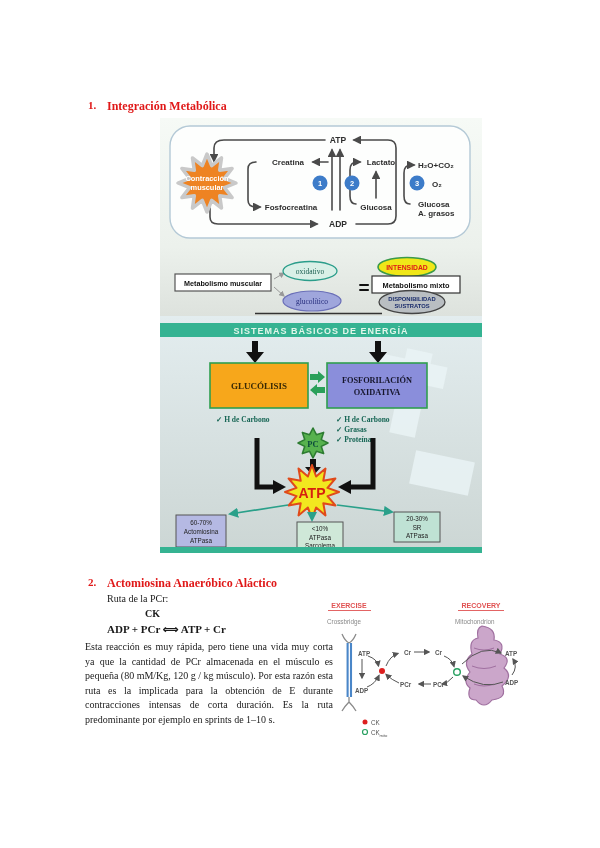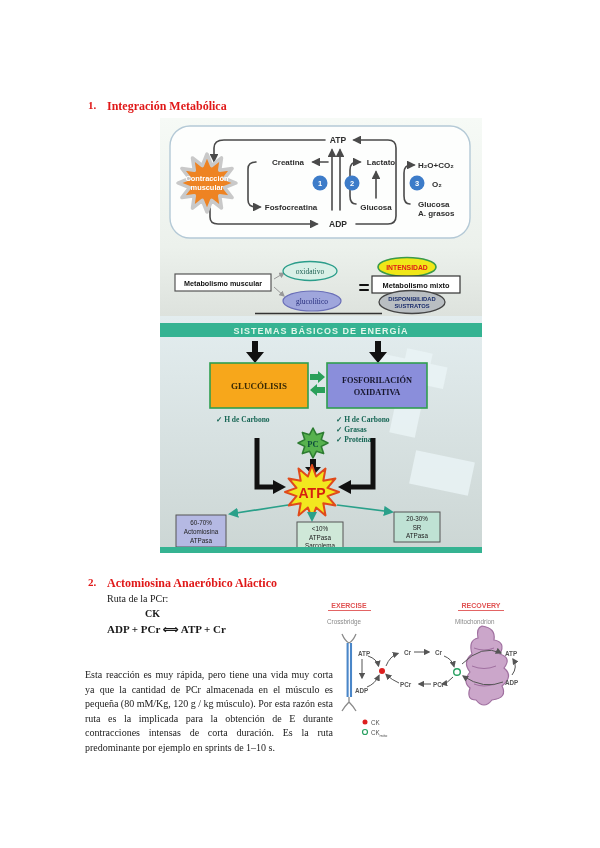--- a/index.html
+++ b/index.html
@@ -190,21 +190,21 @@
 
     <rect x="0" y="231" width="322" height="6" fill="#35b392"></rect>
   </svg>
 
   <div class="sec-num" style="left:88px;top:576px;">2.</div>
   <div class="sec-head" style="left:107px;top:576px;">Actomiosina Anaeróbico Aláctico</div>
 
   <div class="body-text" style="left:107px;top:592px;">Ruta de la PCr:</div>
   <div class="body-text bold" style="left:145px;top:607px;">CK</div>
   <div class="body-text bold" style="left:107px;top:622px;font-size:11px;text-align:right;">ADP + PCr ⟺ ATP + Cr</div>
-  <div class="body-text para" style="left:85px;top:668px;">Esta reacción es muy rápida, pero tiene una vida muy corta ya que la cantidad de PCr almacenada en el músculo es pequeña (80 mM/Kg, 120 g / kg músculo). Por esta razón esta ruta es la implicada para la obtención de E durante contracciones intensas de corta duración. Es la ruta predominante por ejemplo en sprints de 1–10 s.</div>
+  <div class="body-text para" style="left:85px;top:640px;">Esta reacción es muy rápida, pero tiene una vida muy corta ya que la cantidad de PCr almacenada en el músculo es pequeña (80 mM/Kg, 120 g / kg músculo). Por esta razón esta ruta es la implicada para la obtención de E durante contracciones intensas de corta duración. Es la ruta predominante por ejemplo en sprints de 1–10 s.</div>
 
   <svg class="fig" style="left:322px;top:596px;" width="200" height="165" viewBox="0 0 200 165">
     <g font-size="7" font-weight="bold" fill="#e05252">
       <text x="27" y="12" text-anchor="middle">EXERCISE</text>
       <text x="159" y="12" text-anchor="middle">RECOVERY</text>
     </g>
     <line x1="6" y1="14.5" x2="49" y2="14.5" stroke="#e05252" stroke-width="0.9"></line>
     <line x1="136" y1="14.5" x2="182" y2="14.5" stroke="#e05252" stroke-width="0.9"></line>
     <text x="5" y="28" font-size="6.3" fill="#8a8a8a">Crossbridge</text>
     <text x="133" y="28" font-size="6.3" fill="#8a8a8a">Mitochondrion</text>

